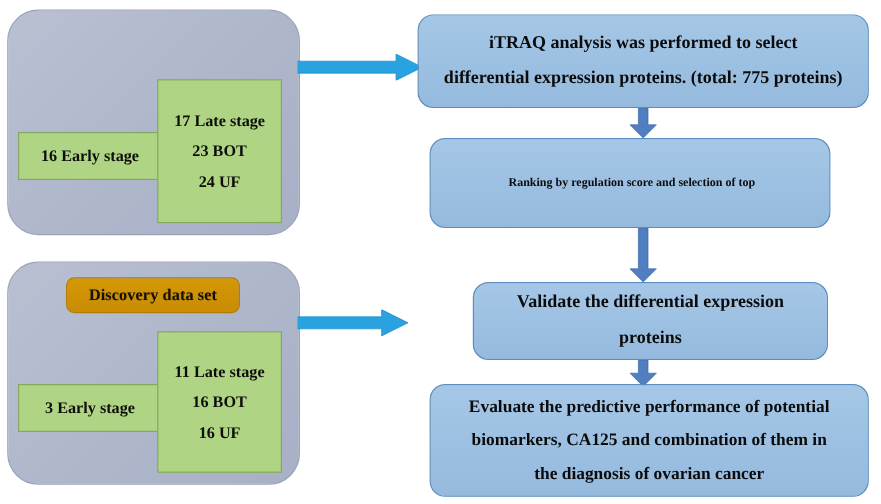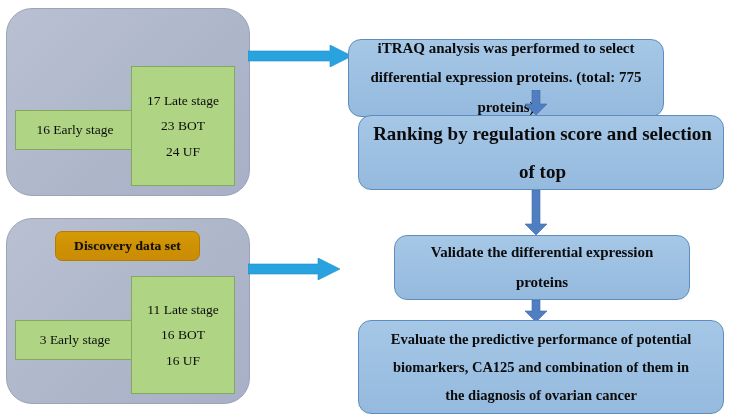--- a/index.html
+++ b/index.html
@@ -46,21 +46,21 @@
   .green {
     position: absolute;
     background: #aed484;
     border: 1px solid #84a85f;
     box-sizing: border-box;
     display: flex;
     flex-direction: column;
     align-items: center;
     justify-content: center;
     color: #0d0d0a;
-    font-weight: normal;
+    font-weight: bold;
     font-size: 13.5px;
     line-height: 1.9;
   }
   .green.early {
     justify-content: center;
     z-index: 1;
   }
   .green.late {
     z-index: 2;
   }
@@ -131,32 +131,32 @@
       <polygon points="0,6 82,6 82,0 104,11 82,22 82,16 0,16" fill="#29a3e0" stroke="#1c8dc8" stroke-width="0.6"></polygon>
     </svg>
   </div>
 
   <div class="harrow" style="left:248px; top:258px; width:92px;">
     <svg width="92" height="22" viewBox="0 0 92 22" xmlns="http://www.w3.org/2000/svg">
       <polygon points="0,6 70,6 70,0 92,11 70,22 70,16 0,16" fill="#29a3e0" stroke="#1c8dc8" stroke-width="0.6"></polygon>
     </svg>
   </div>
 
-  <div class="bluebox" style="left:348px; top:12px; width:316px; height:78px; font-size:15px; line-height:1.95;margin-top:27px;">
+  <div class="bluebox" style="left:348px; top:12px; width:376px; height:78px; font-size:15px; line-height:1.95;">
     <span class="ln">iTRAQ analysis was performed to select</span>
     <span class="ln">differential expression proteins. (total: 775 proteins)</span>
   </div>
 
   <div class="varrow" style="left:523px; top:90px; height:25px;">
     <svg width="26" height="25" viewBox="0 0 26 25" xmlns="http://www.w3.org/2000/svg">
       <polygon points="9,0 17,0 17,14 24,14 13,25 2,14 9,14" fill="#4f7fc0" stroke="#3f6aa6" stroke-width="0.6"></polygon>
     </svg>
   </div>
 
-  <div class="bluebox" style="left:358px; top:115px; width:366px; height:75px; font-size:19px; line-height:1.95;padding-left:13px;">
+  <div class="bluebox" style="left:358px; top:115px; width:334px; height:75px; font-size:10px; line-height:1.95;padding-left:13px;">
     <span class="ln">Ranking by regulation score and selection of top</span>
   </div>
 
   <div class="varrow" style="left:523px; top:190px; height:45px;">
     <svg width="26" height="45" viewBox="0 0 26 45" xmlns="http://www.w3.org/2000/svg">
       <polygon points="9,0 17,0 17,34 24,34 13,45 2,34 9,34" fill="#4f7fc0" stroke="#3f6aa6" stroke-width="0.6"></polygon>
     </svg>
   </div>
 
   <div class="bluebox" style="left:394px; top:235px; width:296px; height:65px; font-size:15px; line-height:1.95;">

